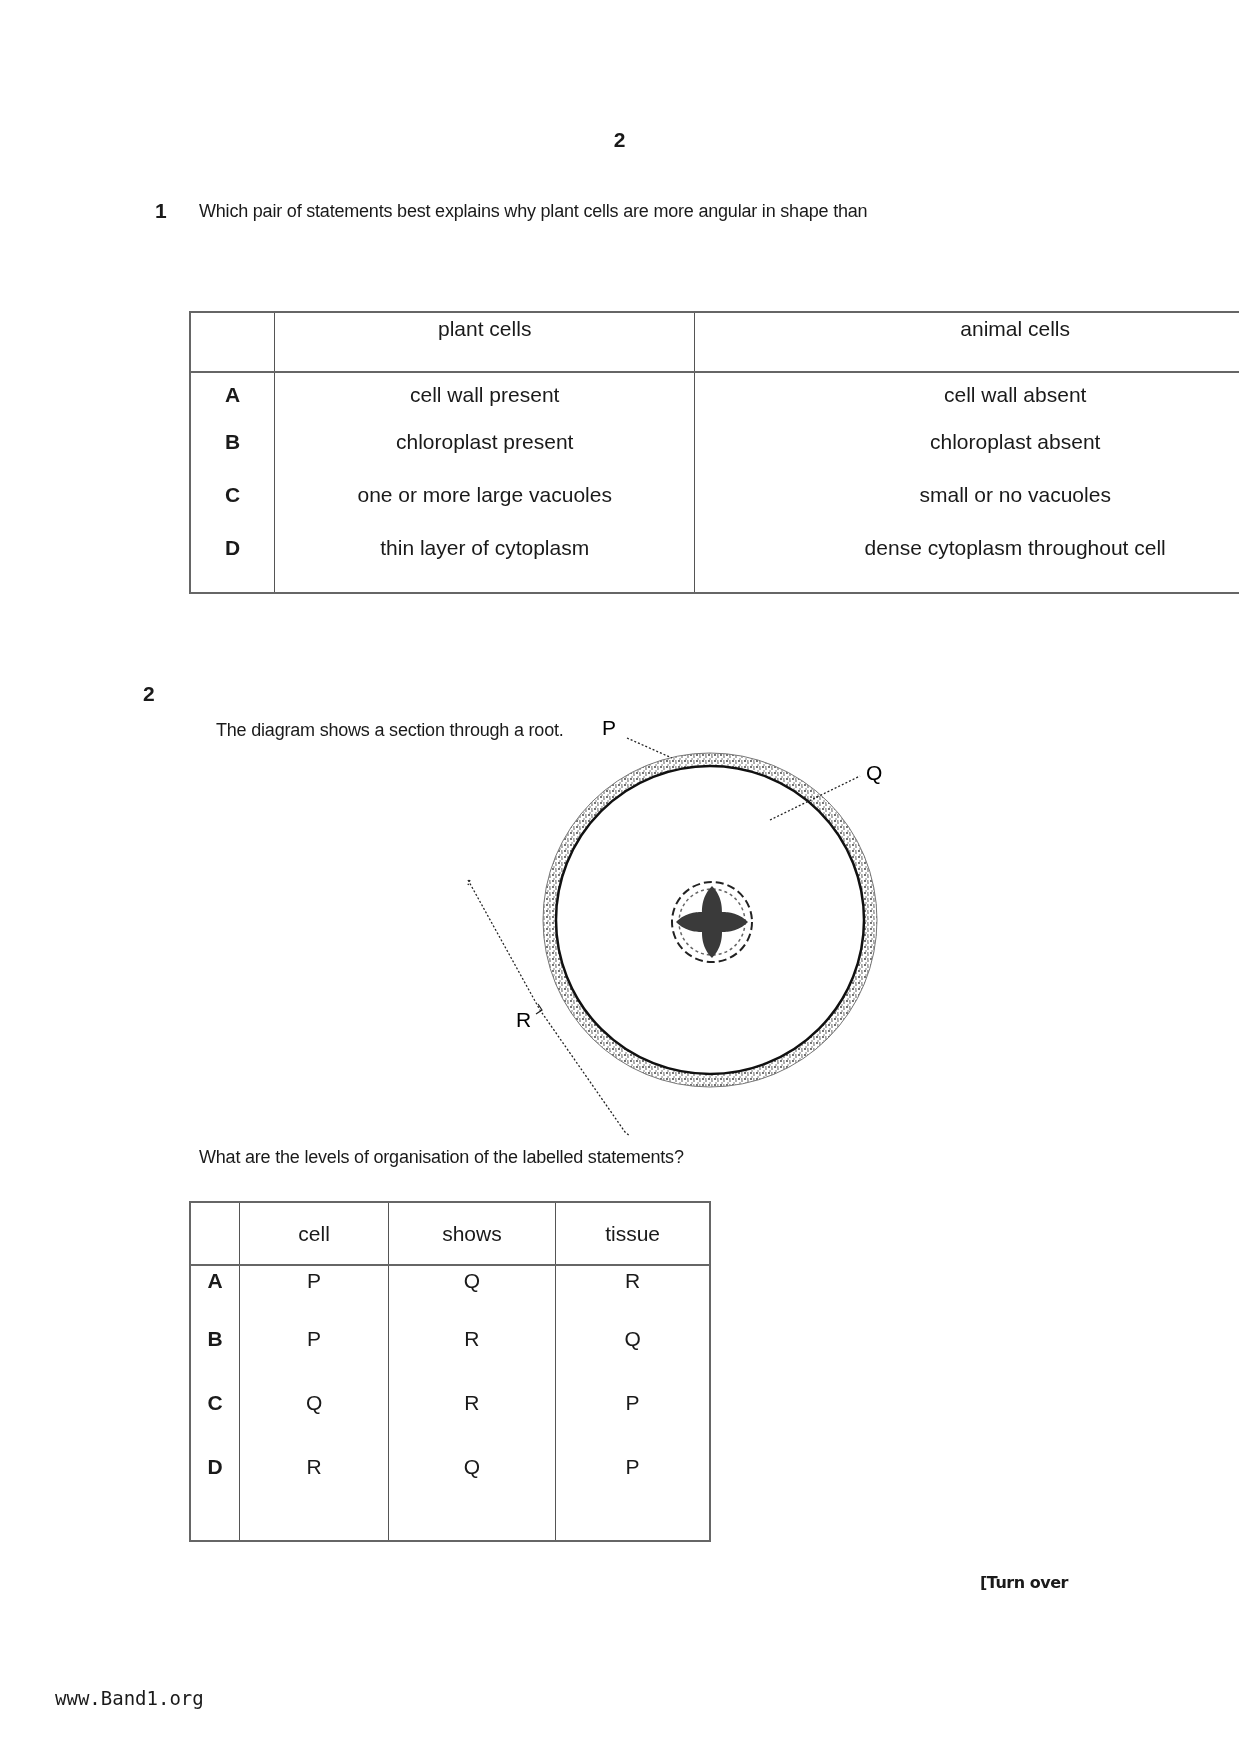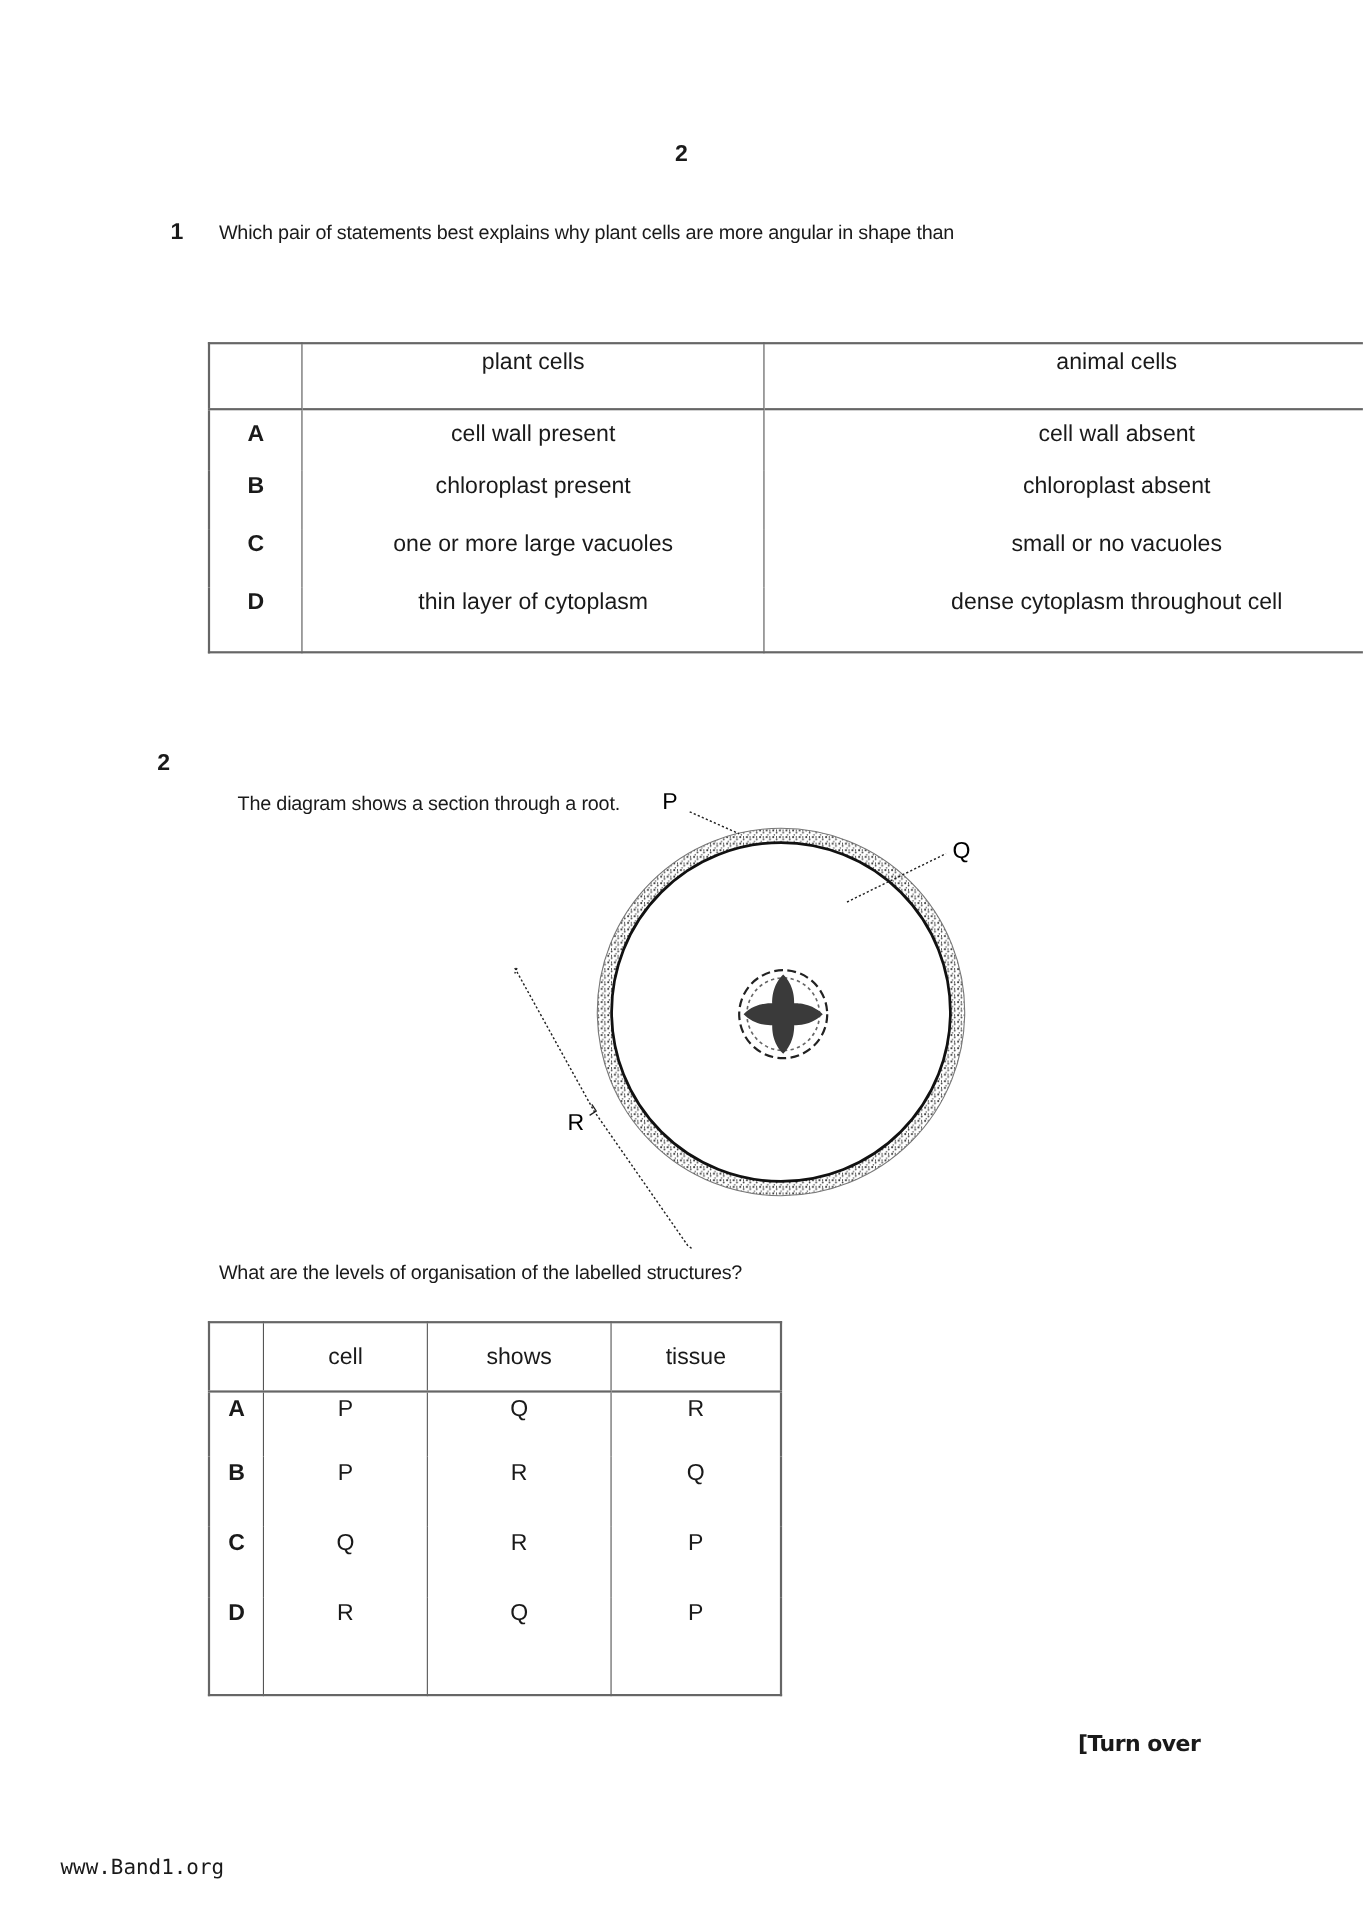--- a/index.html
+++ b/index.html
@@ -18,21 +18,21 @@
   .t1 .row.first td { padding-top: 8px; height: 47px; }
   .t1 .row.last td { height: 58px; }
   .t1 col.c0 { width: 72px; } .t1 col.c1 { width: 358px; } .t1 col.c2 { width: 546px; }
   .lbl { font-weight: bold; }
   .t2 { left: 189px; top: 1201px; width: 522px; }
   .t2 .hdr td { height: 61px; line-height: 61px; border-bottom: 2px solid #666; }
   .t2 .row td { height: 64px; line-height: 30px; }
   .t2 .row.first td { height: 58px; padding-top: 0; }
   .t2 .row.last td { height: 88px; }
   .t2 col.c0 { width: 42px; } .t2 col.c1 { width: 125px; } .t2 col.c2 { width: 141px; } .t2 col.c3 { width: 130px; }
-  .turn { left: 980px; top: 1573px; font-family: "DejaVu Sans", sans-serif; font-weight: bold; font-size: 20px; letter-spacing: -0.5px; }
+  .turn { left: 980px; top: 1573px; font-family: "DejaVu Sans", sans-serif; font-weight: bold; font-size: 16px; letter-spacing: -0.5px; }
   .footer { left: 55px; top: 1687px; font-family: "DejaVu Sans Mono", monospace; font-size: 19px; }
   .diagram { left: 450px; top: 700px; width: 500px; height: 450px; }
   .diag-label { font-size: 21px; font-family: "Liberation Sans", sans-serif; }
 </style>
 </head>
 <body>
 
 <div class="abs page-num">2</div>
 
 <div class="abs qnum" style="left:155px; top:199px;">1</div>
@@ -101,21 +101,21 @@
 
   <line x1="177" y1="38" x2="222" y2="58" stroke="#222" stroke-width="1.3" stroke-dasharray="2 2"></line>
   <line x1="320" y1="120" x2="410" y2="76" stroke="#222" stroke-width="1.3" stroke-dasharray="2 2"></line>
   <path d="M20,180 L18,185 M18,180 L90,310 L175,432 L180,436" fill="none" stroke="#222" stroke-width="1.3" stroke-dasharray="2 2"></path>
   <path d="M88,304 L92,310 L86,314" fill="none" stroke="#222" stroke-width="1.2"></path>
   <text class="diag-label" x="152" y="35">P</text>
   <text class="diag-label" x="416" y="80">Q</text>
   <text class="diag-label" x="66" y="327">R</text>
 </svg>
 
-<div class="abs qtext" style="left:199px; top:1143px;">What are the levels of organisation of the labelled structures?</div>
+<div class="abs qtext" style="left:199px; top:1143px;">What are the levels of organisation of the labelled statements?</div>
 
 <table class="t2">
   <colgroup>
       <col class="c0">
       <col class="c1">
       <col class="c2">
       <col class="c3">
     </colgroup>
   <tbody>
       <tr class="hdr">

